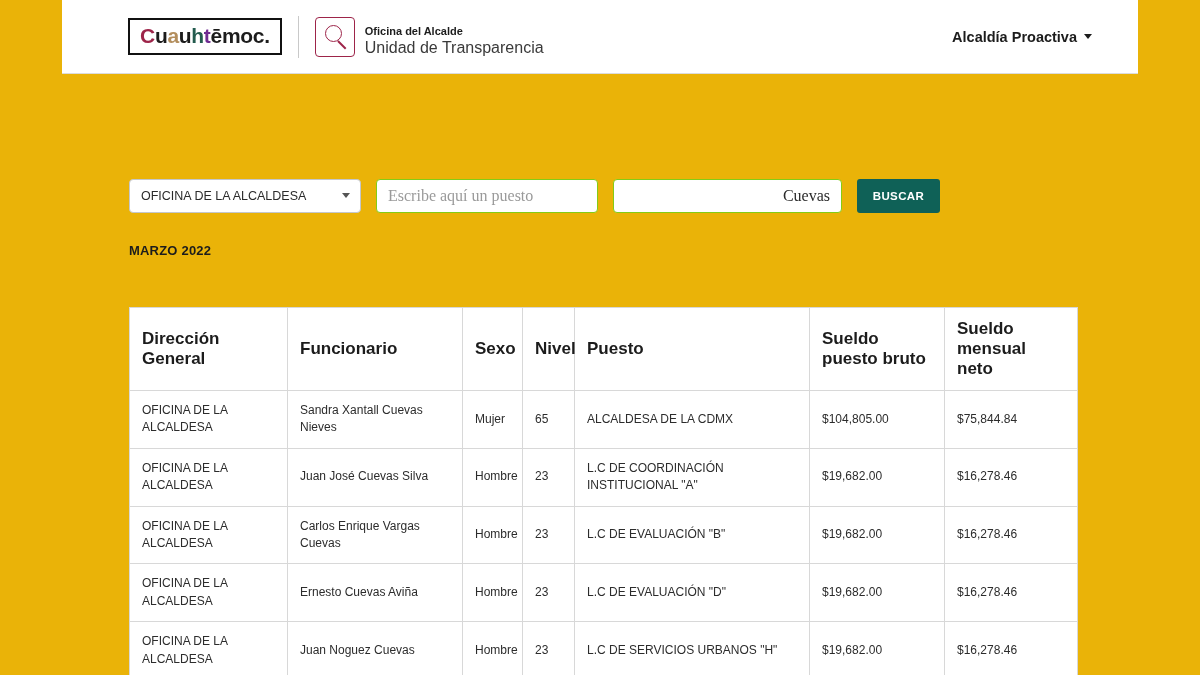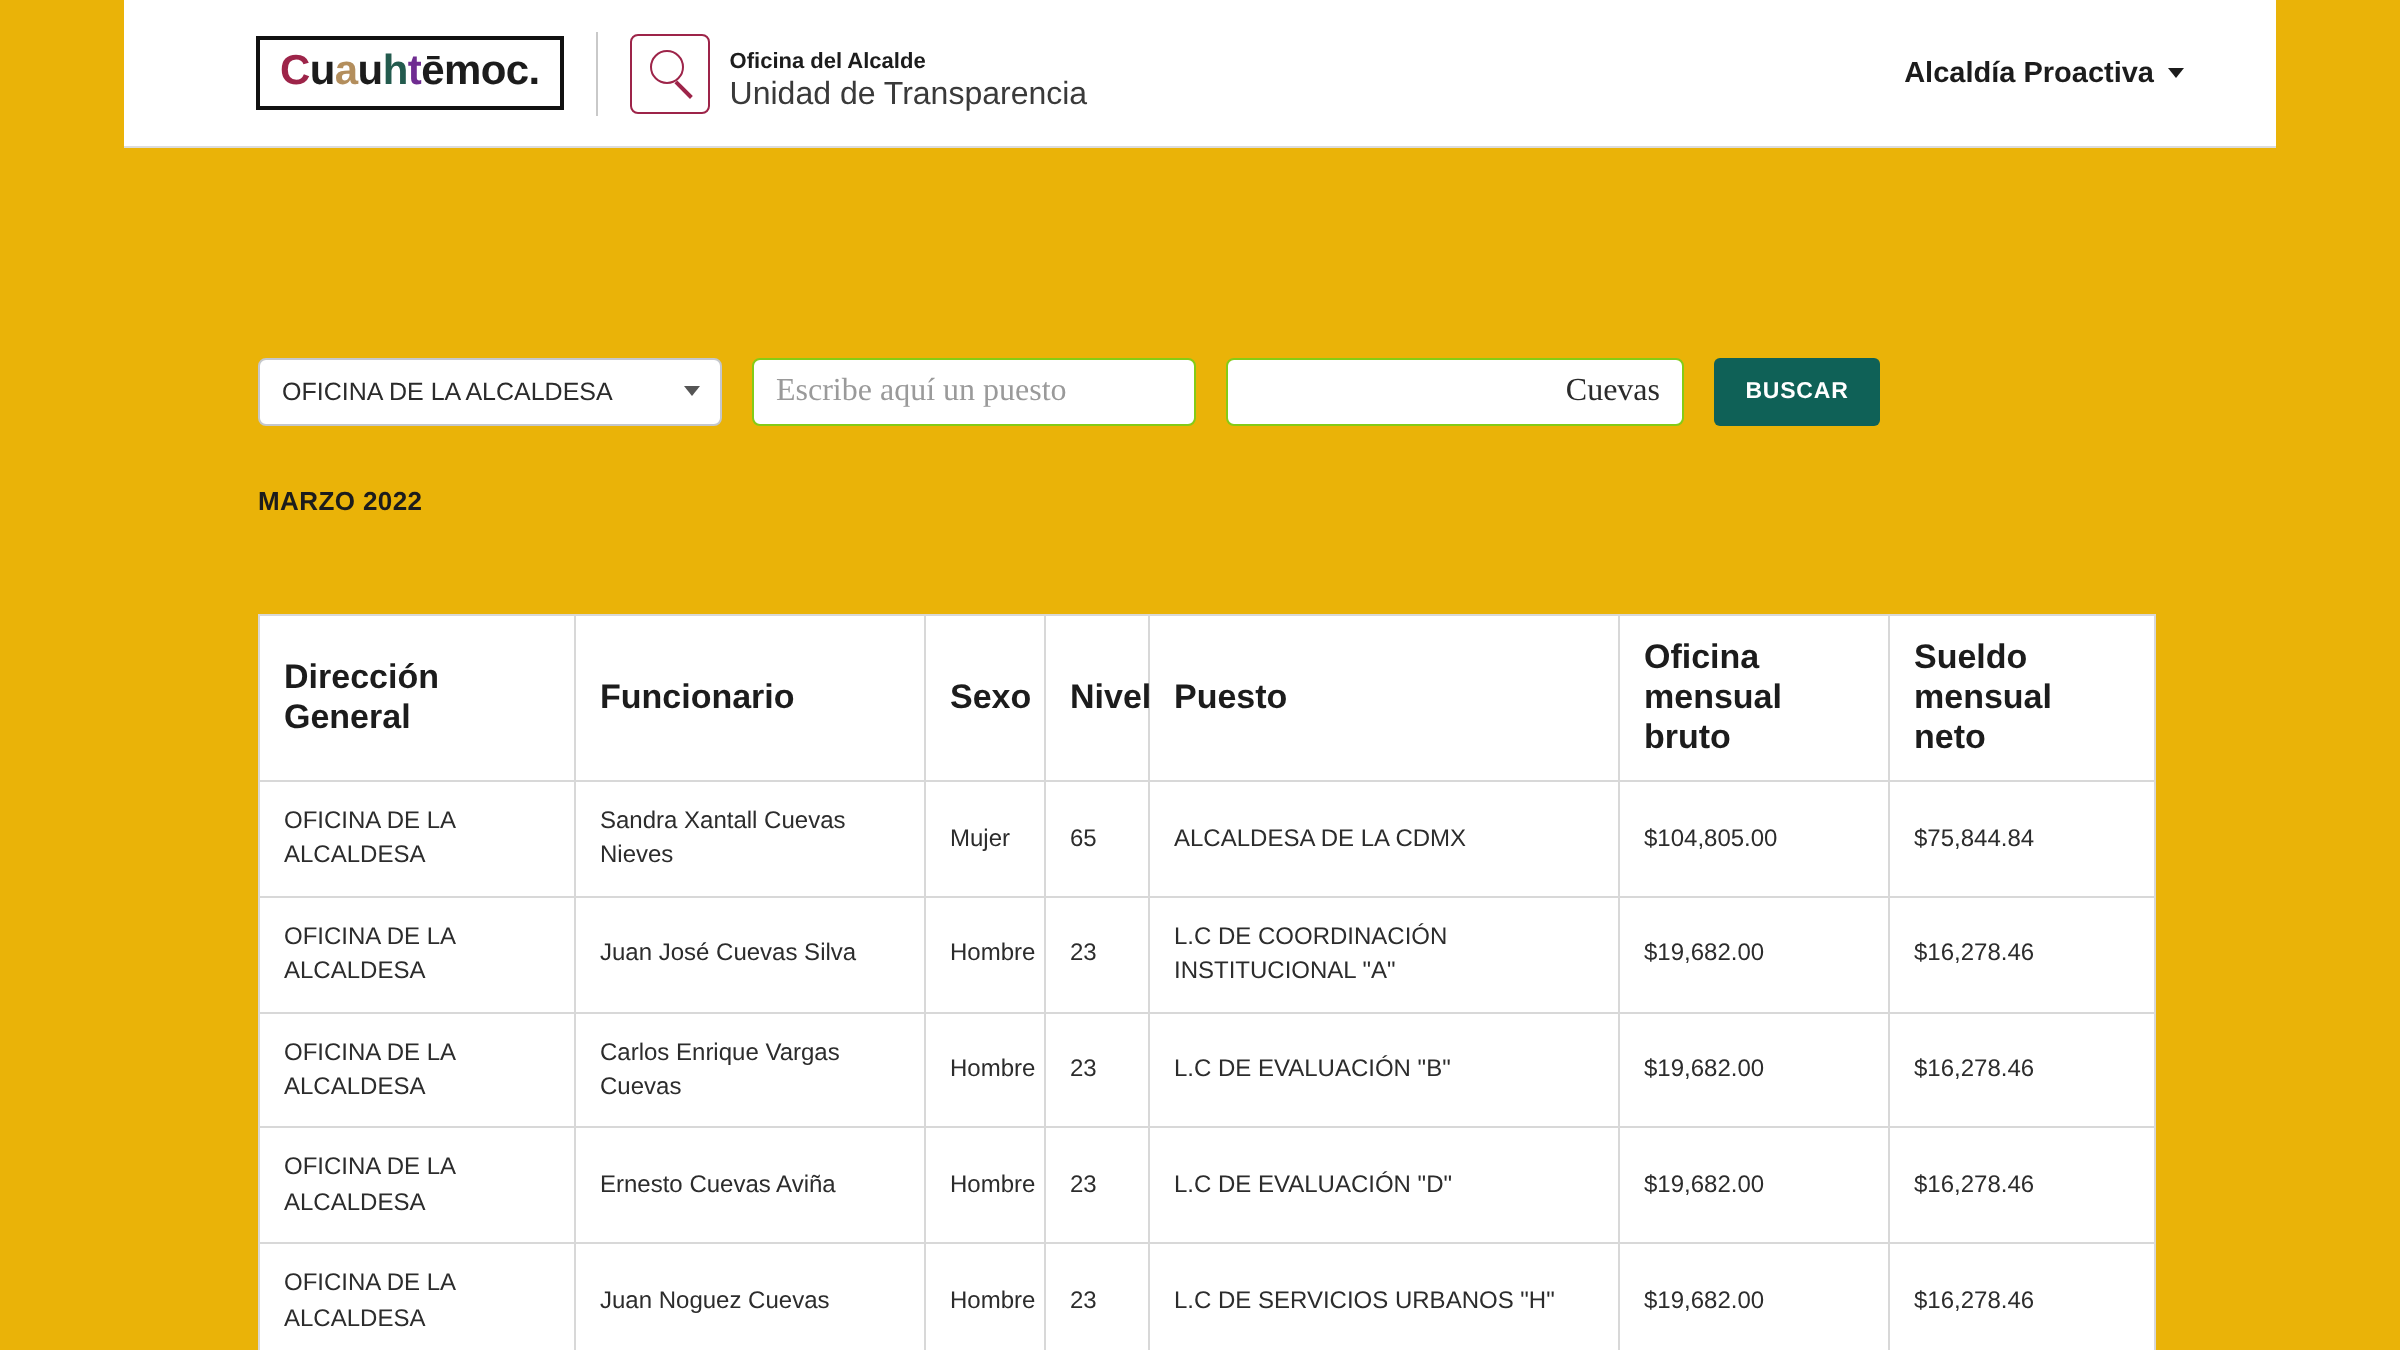--- a/index.html
+++ b/index.html
@@ -313,21 +313,21 @@
           <col class="c-bruto">
           <col class="c-neto">
       </colgroup>
       <thead>
         <tr>
           <th>Dirección General</th>
           <th>Funcionario</th>
           <th>Sexo</th>
           <th>Nivel</th>
           <th>Puesto</th>
-          <th>Oficina mensual bruto</th>
+          <th>Sueldo puesto bruto</th>
           <th>Sueldo mensual neto</th>
         </tr>
       </thead>
       <tbody>
         <tr>
           <td>OFICINA DE LA ALCALDESA</td>
           <td>Sandra Xantall Cuevas Nieves</td>
           <td>Mujer</td>
           <td>65</td>
           <td>ALCALDESA DE LA CDMX</td>

